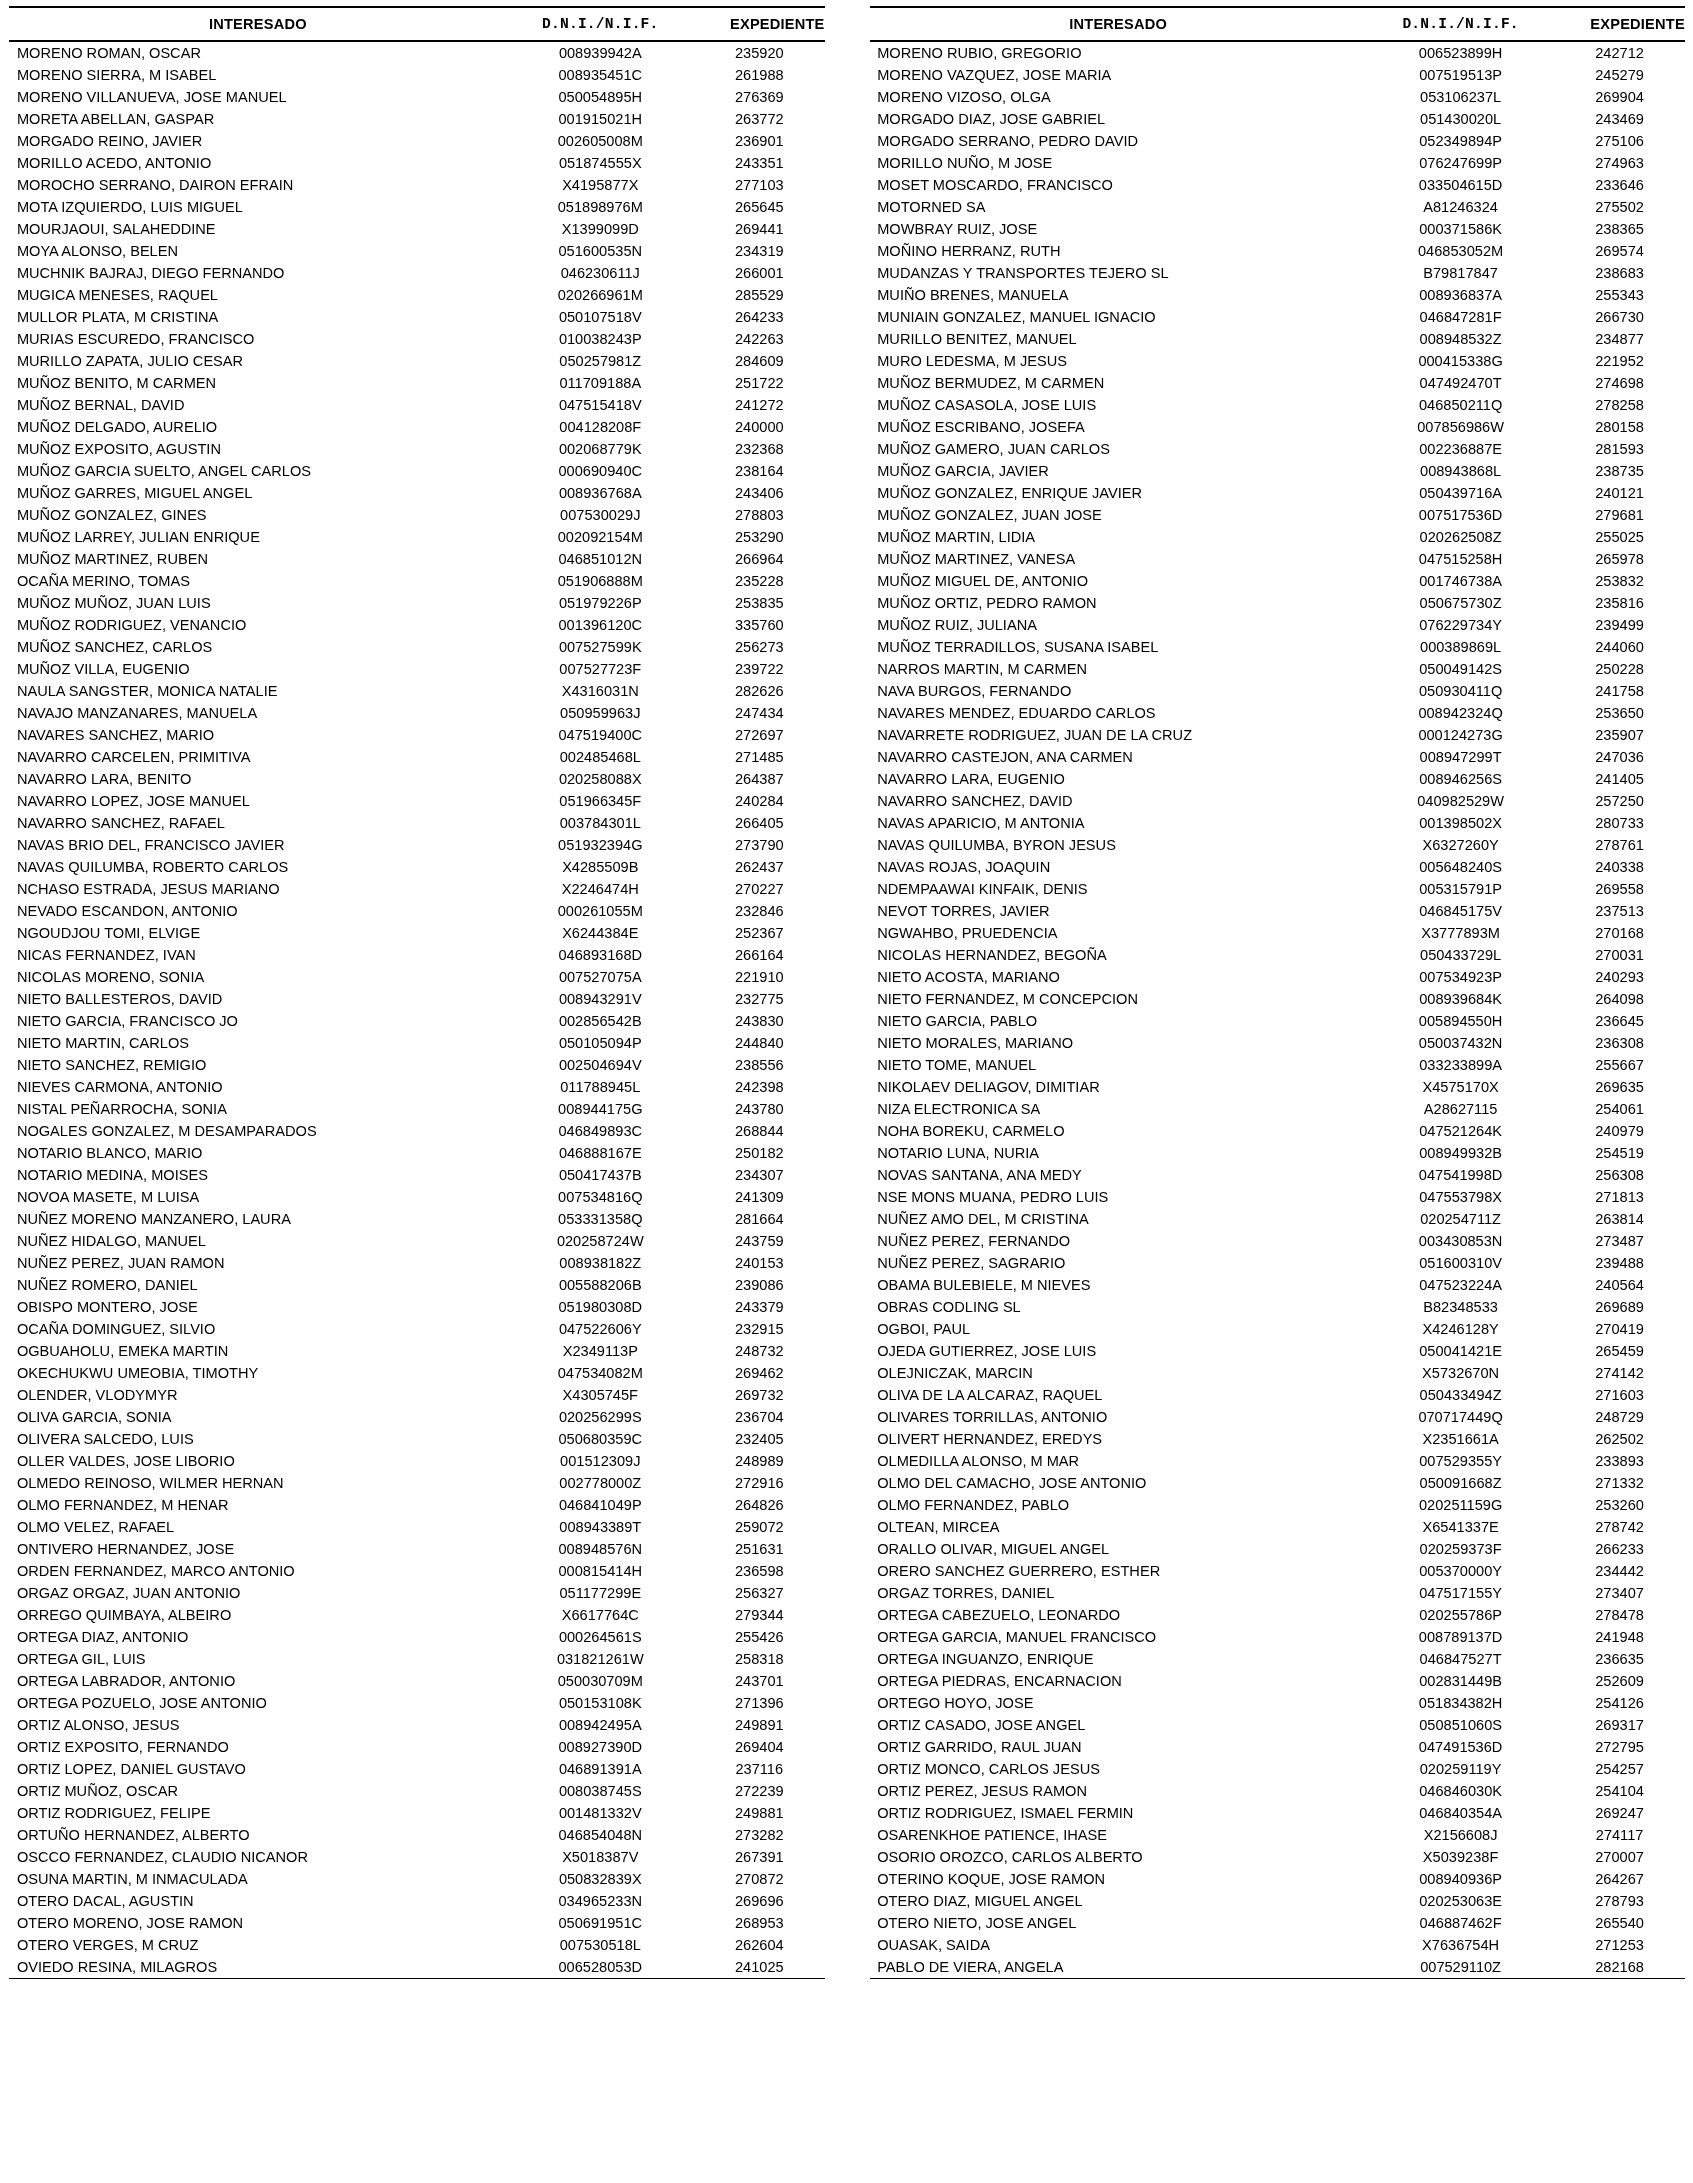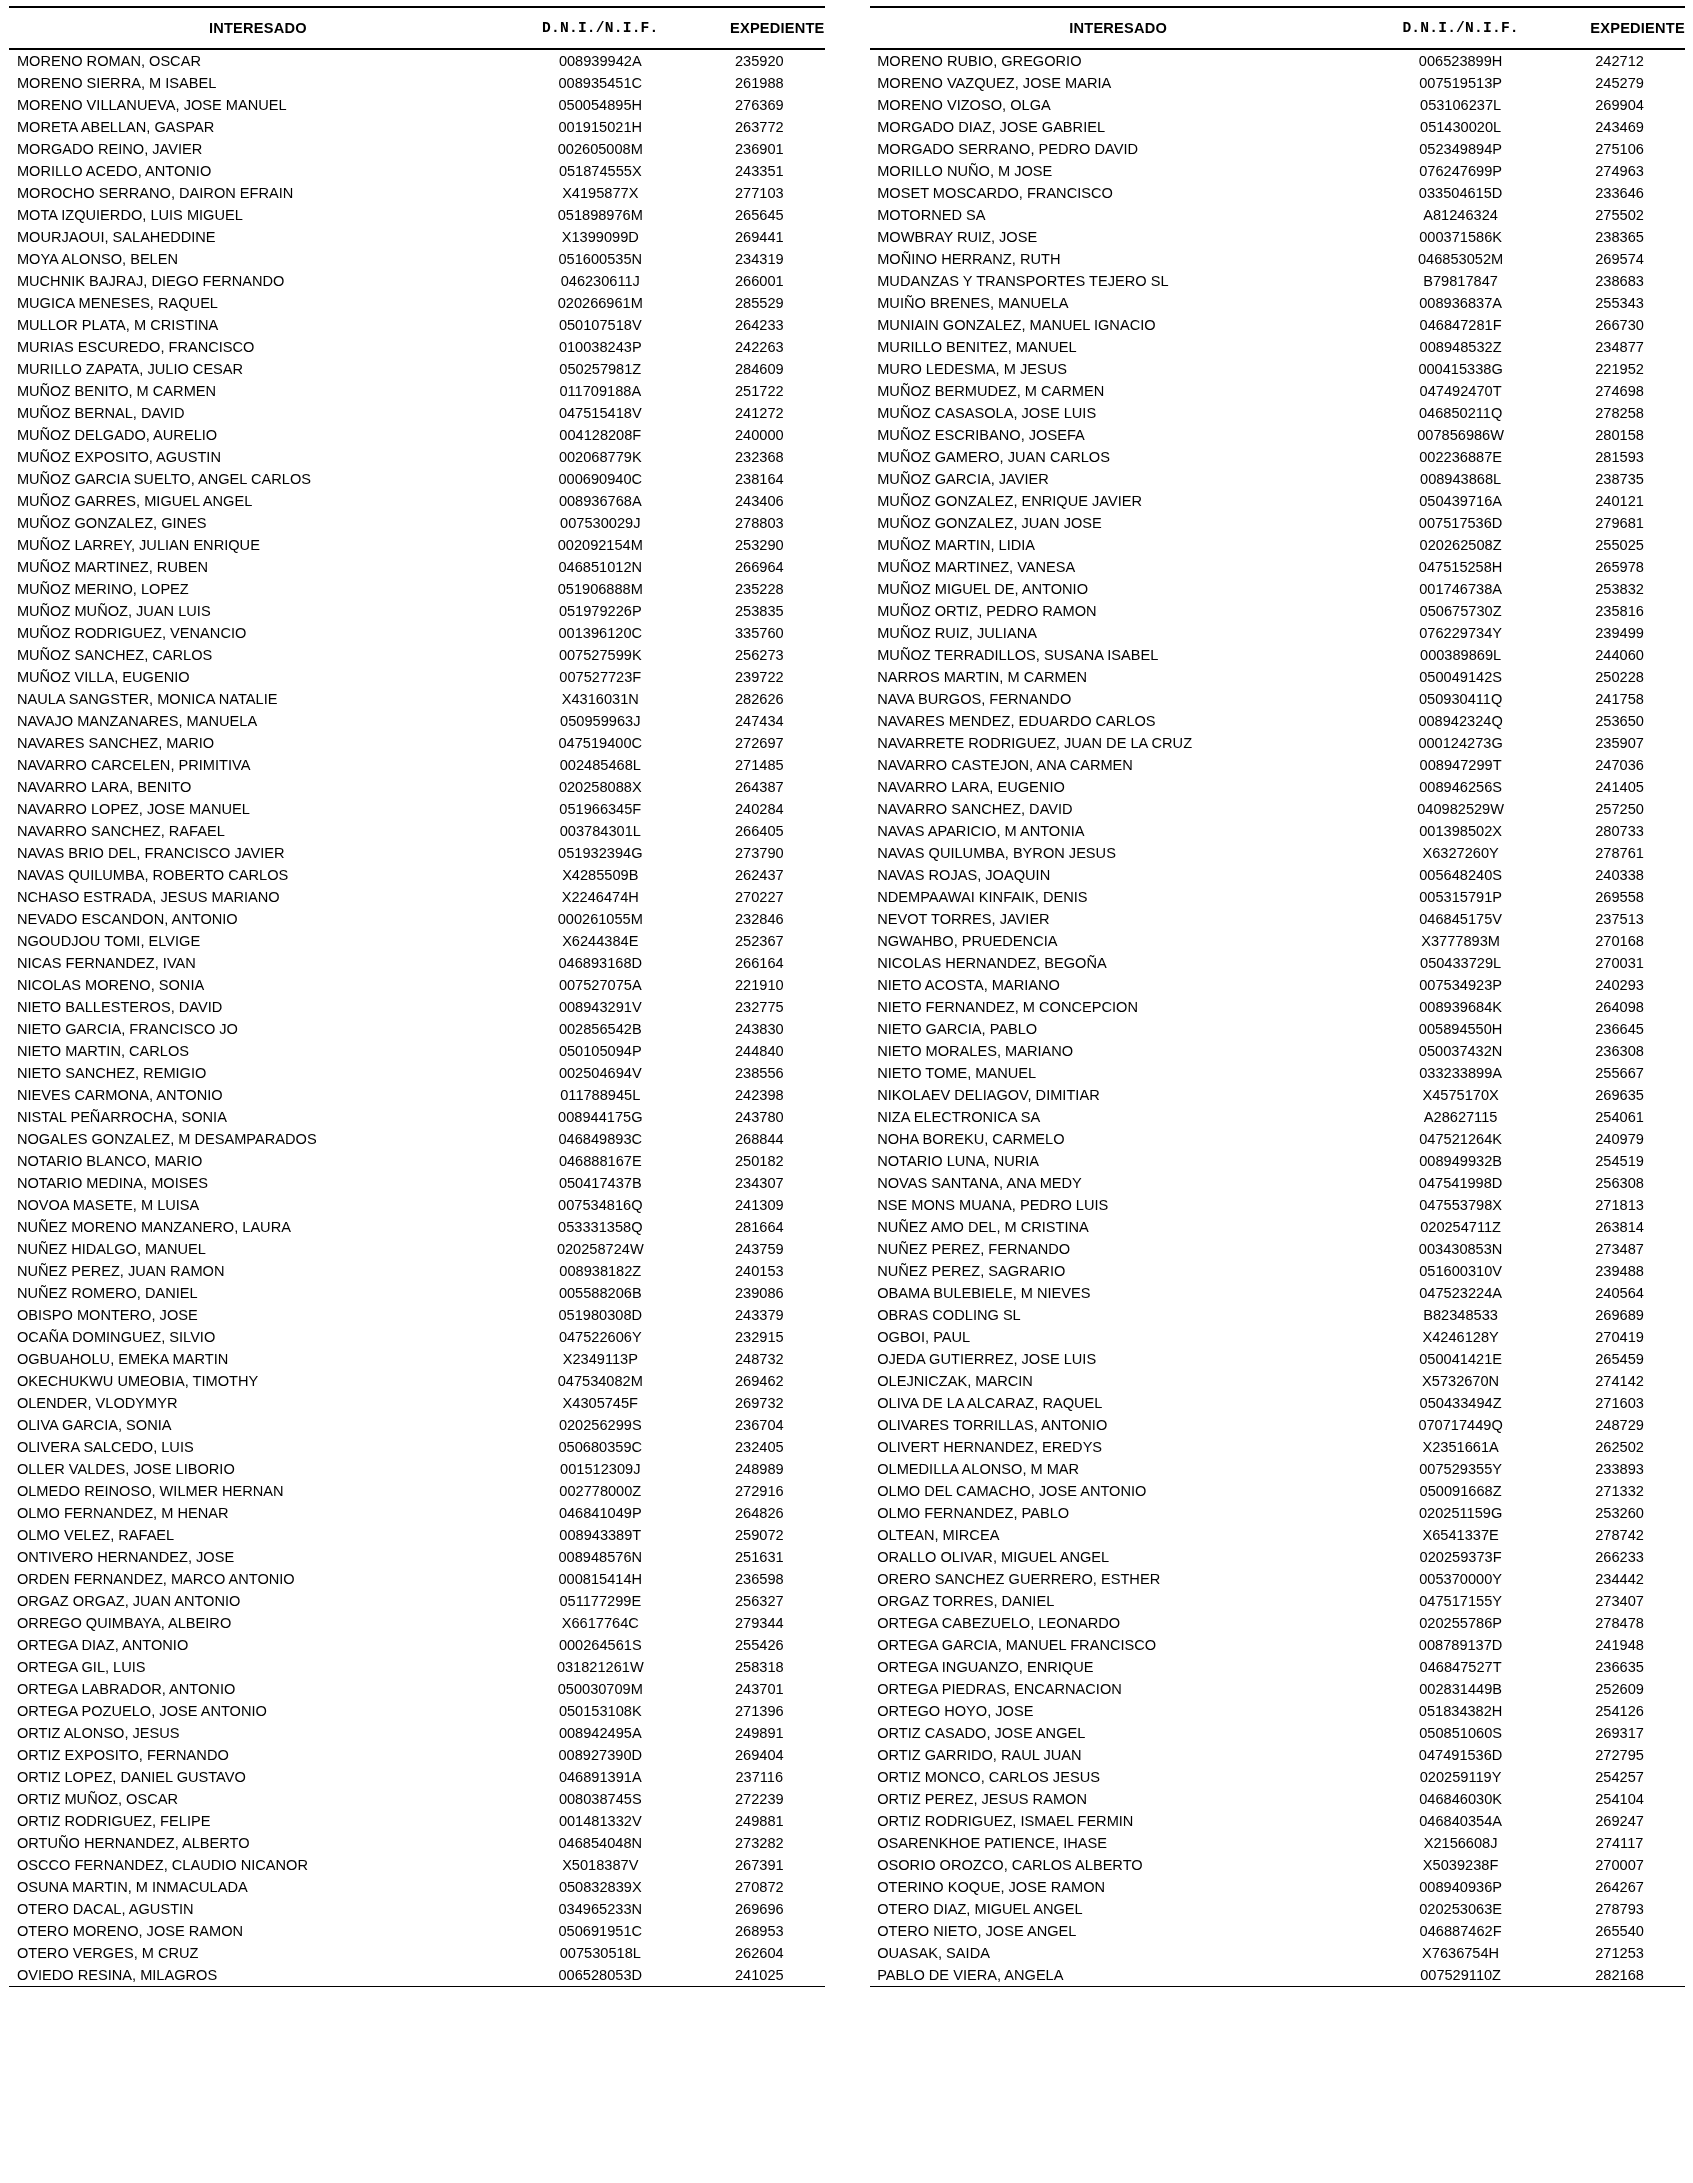--- a/index.html
+++ b/index.html
@@ -28,21 +28,21 @@
     width: 100%;
     border-collapse: collapse;
     table-layout: fixed;
     border-top: 2.3px solid #000;
     border-bottom: 1.5px solid #000;
   }
   thead th {
     border-bottom: 2.3px solid #000;
     font-weight: bold;
     font-size: 14.6px;
-    height: 42px;
+    height: 34px;
     text-align: center;
     vertical-align: middle;
     padding: 0;
     letter-spacing: 0.2px;
     white-space: nowrap;
     overflow: hidden;
   }
   th.name-col { width: 61%; }
   th.dni-col  { width: 23%; font-family: Liberation Mono, monospace; }
   th.exp-col  { width: 16%; text-align: right; }
@@ -188,21 +188,21 @@
             <td class="name-cell">MUÑOZ LARREY, JULIAN ENRIQUE</td>
             <td class="dni-cell">002092154M</td>
             <td class="exp-cell">253290</td>
           </tr>
           <tr>
             <td class="name-cell">MUÑOZ MARTINEZ, RUBEN</td>
             <td class="dni-cell">046851012N</td>
             <td class="exp-cell">266964</td>
           </tr>
           <tr>
-            <td class="name-cell">MUÑOZ MERINO, LOPEZ</td>
+            <td class="name-cell">OCAÑA MERINO, TOMAS</td>
             <td class="dni-cell">051906888M</td>
             <td class="exp-cell">235228</td>
           </tr>
           <tr>
             <td class="name-cell">MUÑOZ MUÑOZ, JUAN LUIS</td>
             <td class="dni-cell">051979226P</td>
             <td class="exp-cell">253835</td>
           </tr>
           <tr>
             <td class="name-cell">MUÑOZ RODRIGUEZ, VENANCIO</td>

